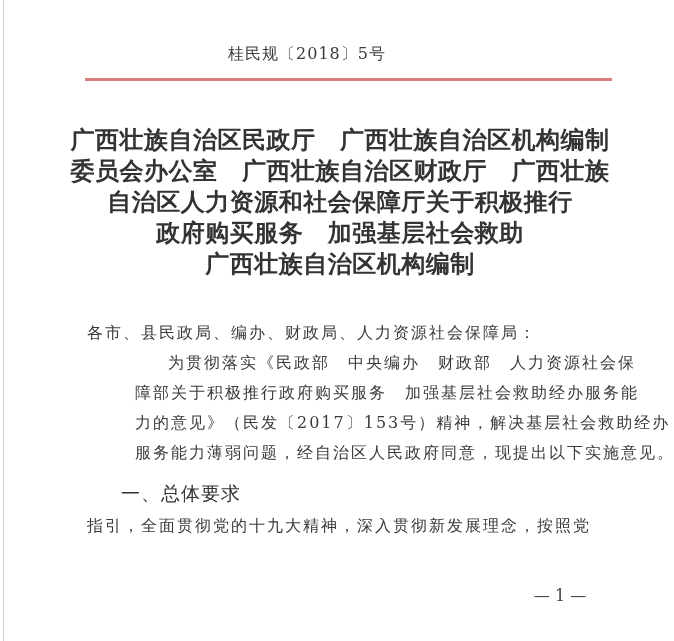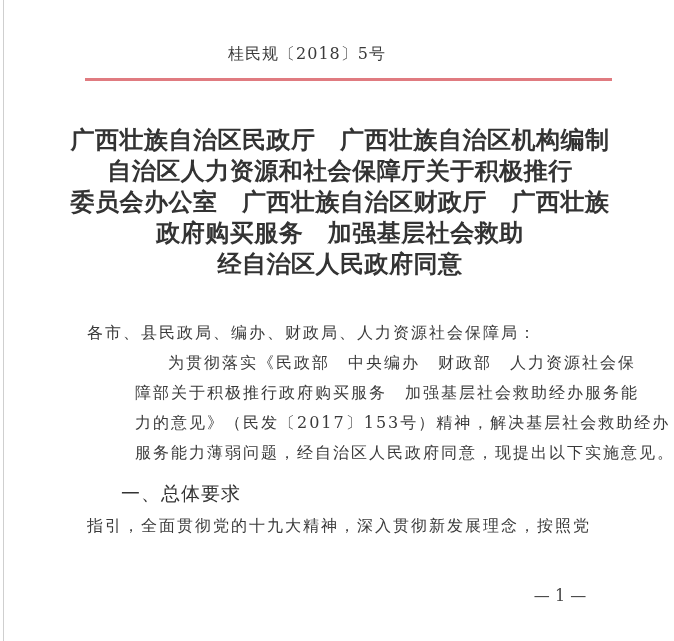--- a/index.html
+++ b/index.html
@@ -102,24 +102,24 @@
 <body>
 
 <div class="page-edge"></div>
 
 <div class="doc-number">桂民规〔2018〕5号</div>
 
 <div class="red-rule"></div>
 
 <div class="title">
   <span class="title-line">广西壮族自治区民政厅　广西壮族自治区机构编制</span>
+  <span class="title-line">委员会办公室　广西壮族自治区财政厅　广西壮族</span>
   <span class="title-line">自治区人力资源和社会保障厅关于积极推行</span>
-  <span class="title-line">委员会办公室　广西壮族自治区财政厅　广西壮族</span>
   <span class="title-line">政府购买服务　加强基层社会救助</span>
-  <span class="title-line">经自治区人民政府同意</span>
+  <span class="title-line">广西壮族自治区机构编制</span>
 </div>
 
 <div class="body-text addressee">
   <span class="body-line">各市、县民政局、编办、财政局、人力资源社会保障局：</span>
 </div>
 
 <div class="body-text para1">
   <span class="body-line indent">为贯彻落实《民政部　中央编办　财政部　人力资源社会保</span>
   <span class="body-line">障部关于积极推行政府购买服务　加强基层社会救助经办服务能</span>
   <span class="body-line">力的意见》（民发〔2017〕153号）精神，解决基层社会救助经办</span>

